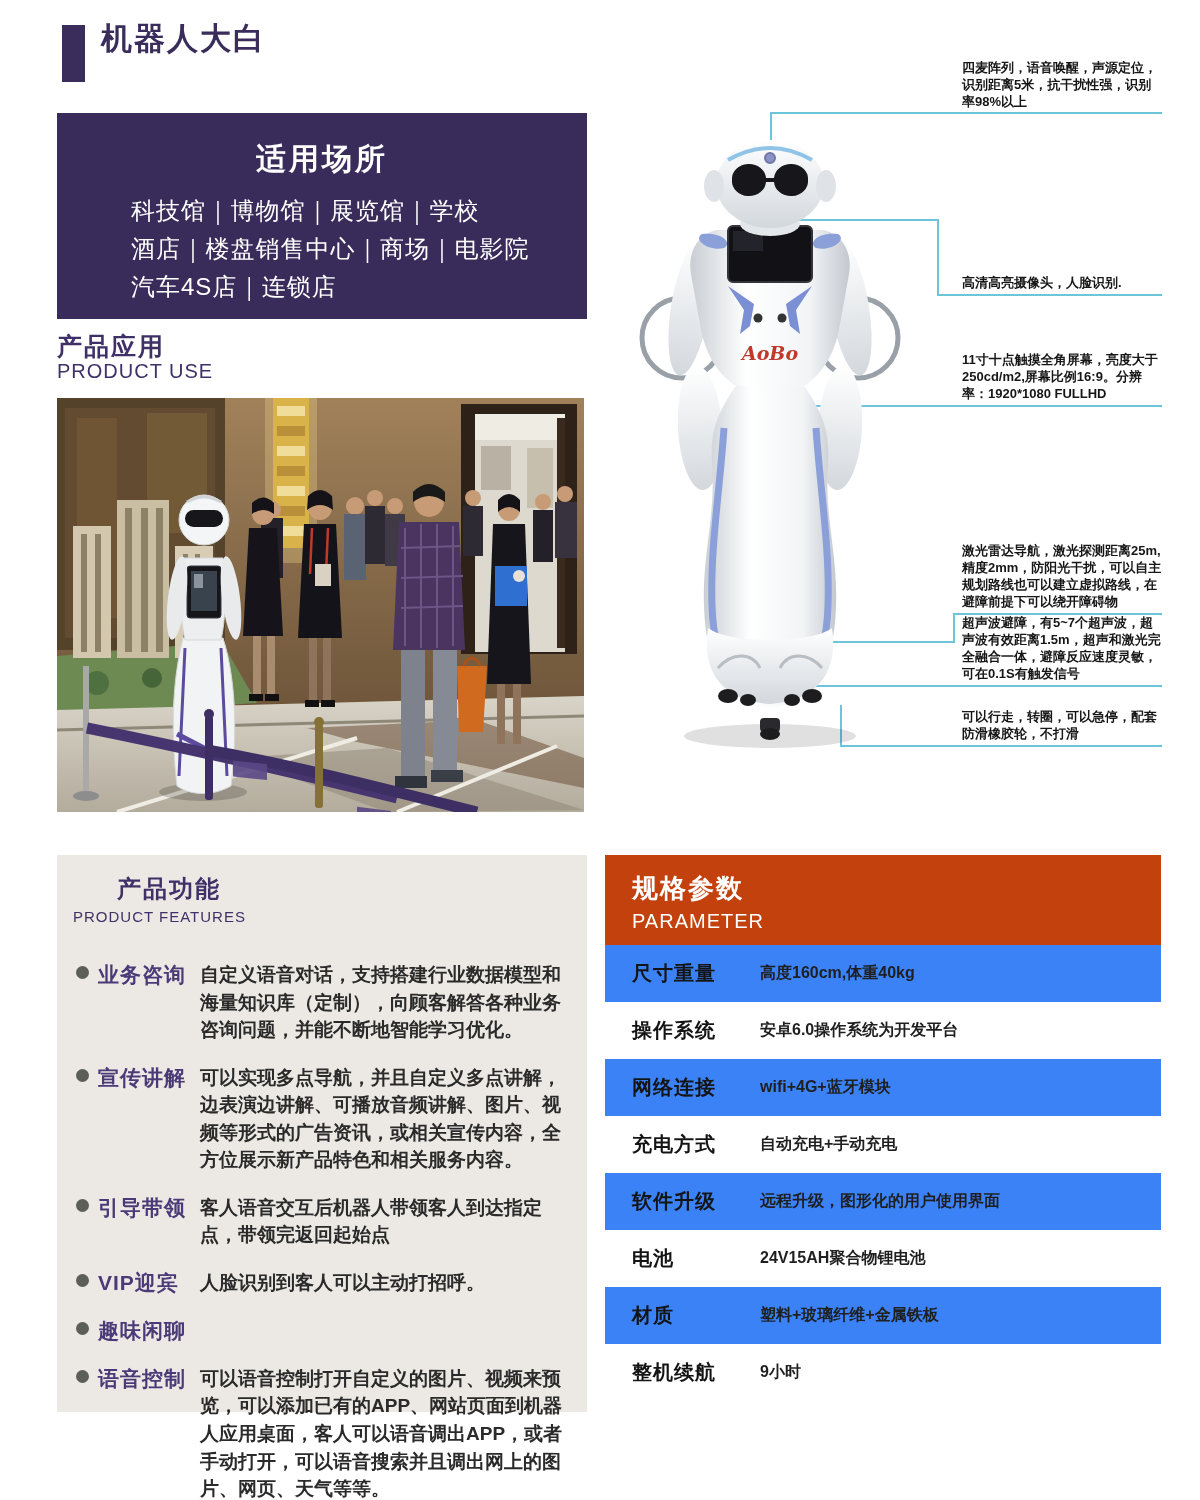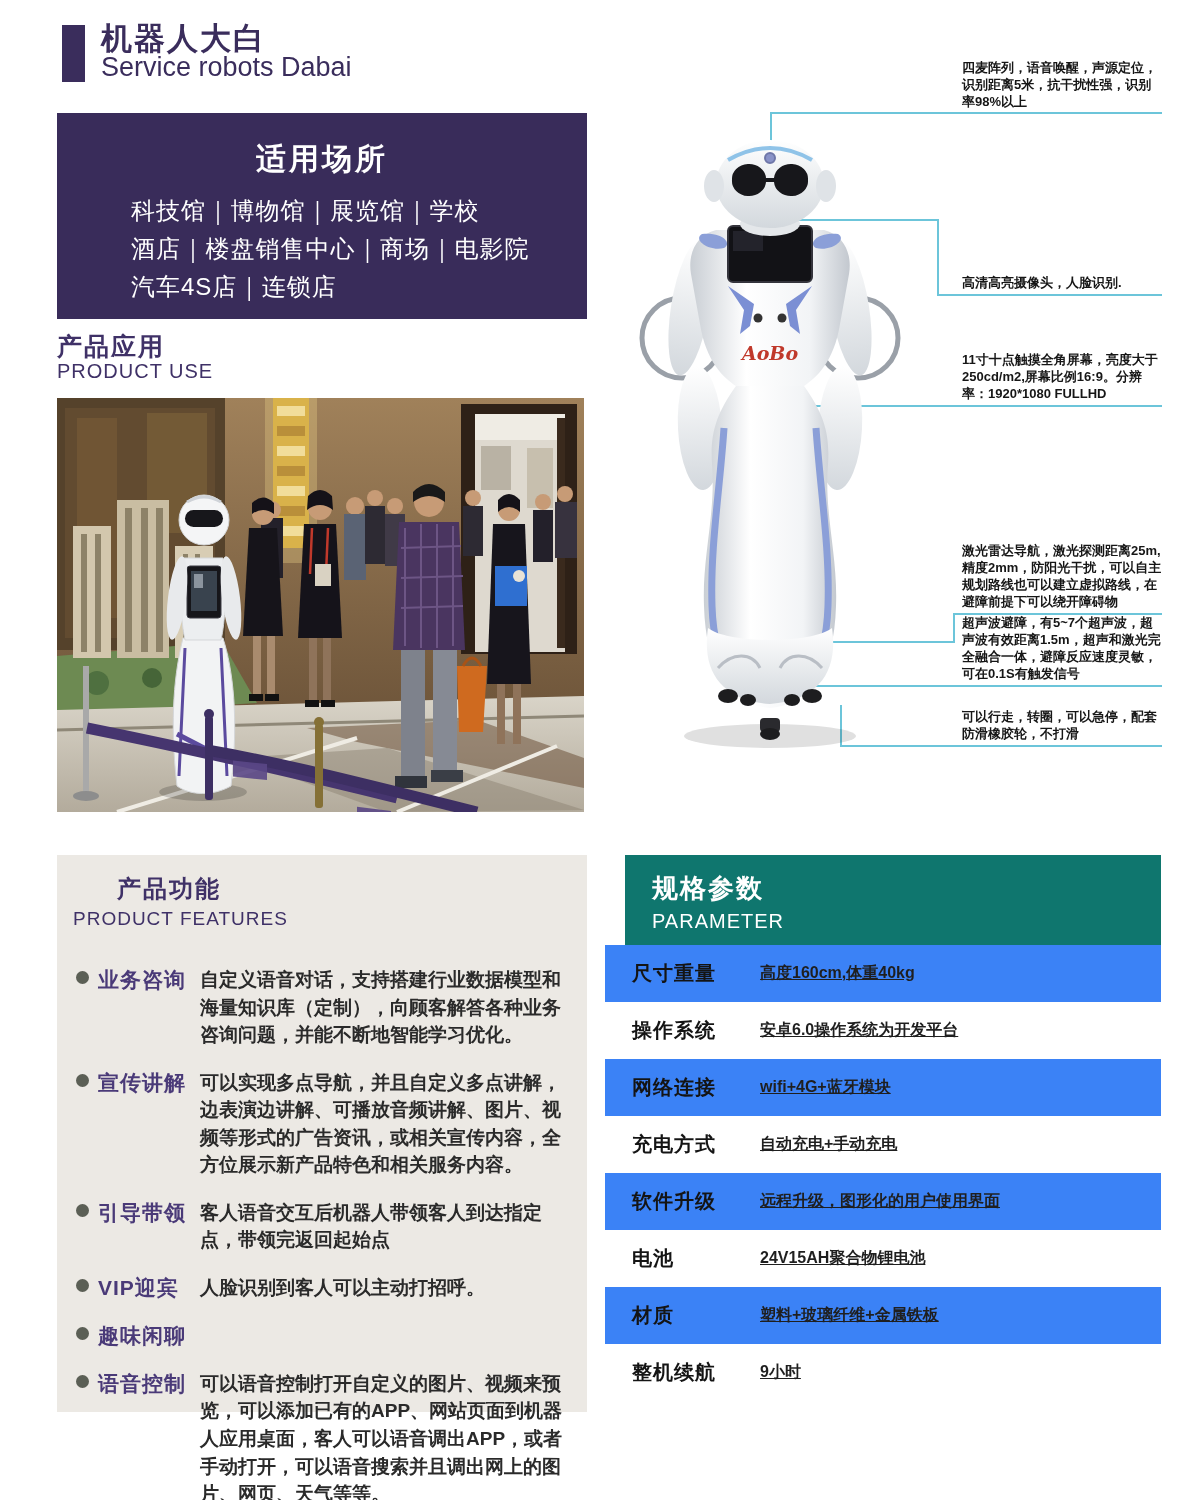--- a/index.html
+++ b/index.html
@@ -33,45 +33,44 @@
   
   .hero { left:0; top:0; width:1200px; height:840px; }
   .robot-svg { position:absolute; left:632px; top:128px; }
   .cl { position:absolute; background:#6cc5da; }
   .callout { position:absolute; left:962px; width:200px; font-size:13px; line-height:17px;
              font-weight:bold; color:#161616; padding-bottom:3px; }
 
   
   .features { left:57px; top:855px; width:530px; height:557px; background:#ece9e4; padding:18px 16px 0 16px; }
   .feat-zh { font-size:24px; font-weight:bold; color:#3f3167; letter-spacing:2px;margin-left:44px; }
-  .feat-en { font-size:19px; color:#3f3167; margin-top:3px; letter-spacing:1px; }
+  .feat-en { font-size:15px; color:#3f3167; margin-top:3px; letter-spacing:1px; }
   .feat-list { margin-top:36px; }
   .feat-row { display:flex; align-items:flex-start; margin-bottom:20px; }
   .feat-bullet { width:13px; height:13px; border-radius:50%; background:#5b5f55; margin:5px 9px 0 3px; flex-shrink:0; }
   .feat-label { width:102px; flex-shrink:0; font-size:21px; font-weight:bold; color:#4a3a78; letter-spacing:1px; }
   .feat-desc { flex:1; font-size:19px; line-height:1.45; color:#2a2a2a; font-weight:bold; }
 
   
   .params { left:605px; top:855px; width:556px; }
-  .param-head { height:90px; background:#0f766e; color:#fff; padding:16px 0 0 27px;margin-left:20px; }
+  .param-head { height:90px; background:#c2410c; color:#fff; padding:16px 0 0 27px; }
   .param-head-zh { font-size:26px; font-weight:bold; letter-spacing:2px; }
   .param-head-en { font-size:20px; margin-top:4px; letter-spacing:1px; }
   .param-row { height:57px; display:flex; align-items:center; background:#fff; }
   .param-row.alt { background:#3b82f6; }
   .param-label { width:128px; margin-left:27px; font-size:20px; font-weight:bold; color:#141414; letter-spacing:1px; flex-shrink:0; }
-  .param-value { font-size:16px; color:#1f1f1f; font-weight:bold;text-decoration:underline; }
+  .param-value { font-size:16px; color:#1f1f1f; font-weight:bold; }
 </style>
 </head>
 <body>
 
 <div class="page">
 
   <div class="abs brand-bar"></div>
   <div class="abs title-zh">机器人大白</div>
-  <div class="abs title-en">Service robots Dabai</div>
 
   <div class="abs venue-box">
     <div class="venue-title">适用场所</div>
     <div class="venue-lines">
       <div>科技馆｜博物馆｜展览馆｜学校</div>
       <div>酒店｜楼盘销售中心｜商场｜电影院</div>
       <div>汽车4S店｜连锁店</div>
     </div>
   </div>
 

